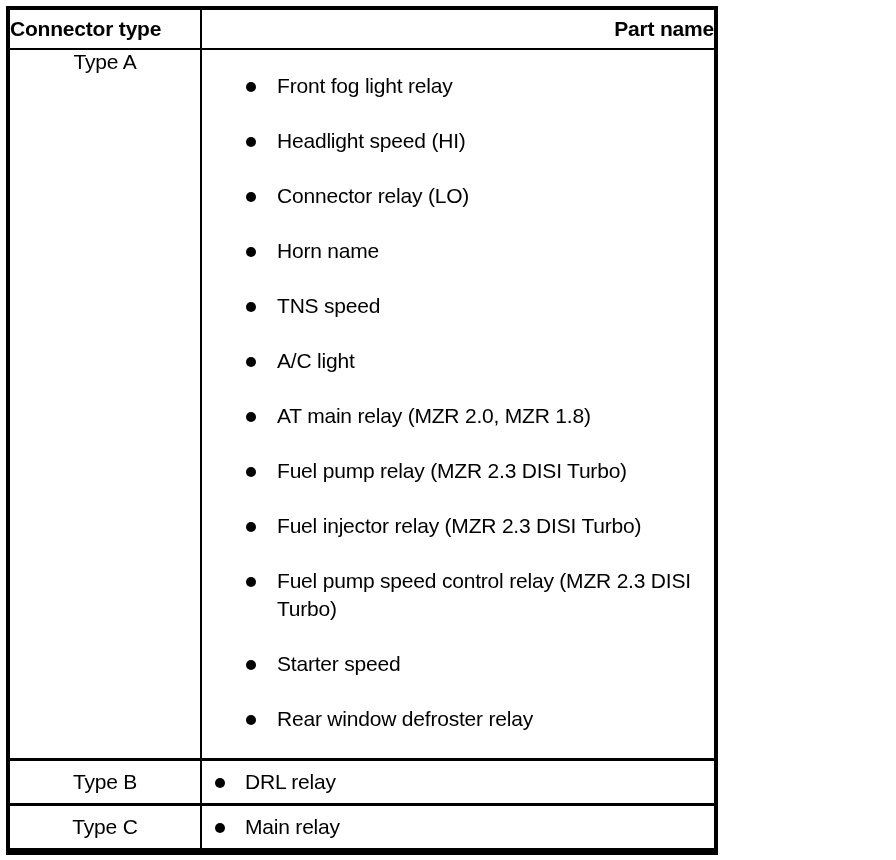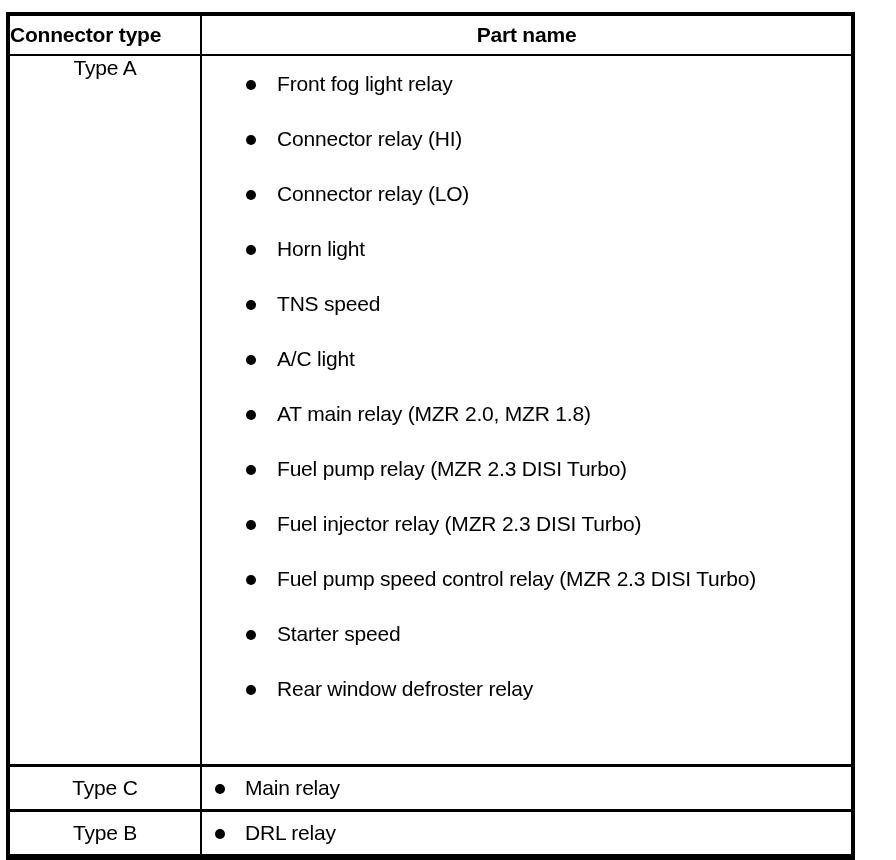--- a/index.html
+++ b/index.html
@@ -11,22 +11,22 @@
     width: 896px;
     height: 860px;
     font-family: "Liberation Sans", sans-serif;
     color: #000000;
     overflow: hidden;
   }
 
   #table-wrap {
     position: absolute;
     left: 6px;
-    top: 12px;
-    width: 849px;
+    top: 6px;
+    width: 712px;
     height: 849px;
     box-sizing: border-box;
     border: 4px solid #000000;
     background: #ffffff;
   }
 
   table.spec-table {
     width: 100%;
     height: 100%;
     border-collapse: collapse;
@@ -45,21 +45,21 @@
     font-weight: bold;
     font-size: 21px;
     letter-spacing: -0.2px;
   }
   th.th-type {
     text-align: left;
     padding-left: 8px;
     border-right: 2px solid #000000;
   }
   th.th-part {
-    text-align: center;
+    text-align: right;
   }
 
   
   tr.body-row > td {
     padding: 0;
     vertical-align: top;
     font-size: 21px;
     letter-spacing: -0.2px;
   }
   td.cell-type {
@@ -78,21 +78,21 @@
   tr.row-c > td { border-bottom: 3px solid #000000; }
   tr.row-d > td { border-bottom: none; }
 
   
   ul.part-list {
     list-style: none;
     margin: 0;
     padding: 0;
   }
   ul.part-list.list-a {
-    padding-top: 14px;
+    padding-top: 22px;
     padding-bottom: 8px;
   }
   ul.part-list.list-single {
     padding: 0;
   }
 
   li.part-item {
     position: relative;
     padding-left: 75px;
     margin: 0;
@@ -124,21 +124,20 @@
     left: 13px;
     top: 15px;
   }
 
   span.item-text {
     display: inline-block;
     max-width: 520px;
   }
   span.item-text.wrap-narrow {
     max-width: 512px;
-    text-align: right;
   }
 
   tr.row-b > td, tr.row-c > td, tr.row-d > td {
     height: 42px;
     vertical-align: middle;
   }
   tr.row-b > td.cell-part,
   tr.row-c > td.cell-part,
   tr.row-d > td.cell-part { vertical-align: middle; }
 </style>
@@ -162,29 +161,29 @@
       <tr class="body-row row-a">
         <td class="cell-type">Type A</td>
         <td class="cell-part">
           <ul class="part-list list-a">
             <li class="part-item">
               <span class="bullet-dot"></span>
               <span class="item-text">Front fog light relay</span>
             </li>
             <li class="part-item">
               <span class="bullet-dot"></span>
-              <span class="item-text">Connector relay (HI)</span>
+              <span class="item-text">Headlight speed (HI)</span>
             </li>
             <li class="part-item">
               <span class="bullet-dot"></span>
               <span class="item-text">Connector relay (LO)</span>
             </li>
             <li class="part-item">
               <span class="bullet-dot"></span>
-              <span class="item-text">Horn light</span>
+              <span class="item-text">Horn name</span>
             </li>
             <li class="part-item">
               <span class="bullet-dot"></span>
               <span class="item-text">TNS speed</span>
             </li>
             <li class="part-item">
               <span class="bullet-dot"></span>
               <span class="item-text">A/C light</span>
             </li>
             <li class="part-item">
@@ -203,45 +202,45 @@
               <span class="bullet-dot"></span>
               <span class="item-text wrap-narrow">Fuel pump speed control relay (MZR 2.3 DISI Turbo)</span>
             </li>
             <li class="part-item">
               <span class="bullet-dot"></span>
               <span class="item-text">Starter speed</span>
             </li>
             <li class="part-item">
               <span class="bullet-dot"></span>
               <span class="item-text">Rear window defroster relay</span>
+            </li>
+          </ul>
+        </td>
+      </tr>
+
+      <tr class="body-row row-b">
+        <td class="cell-type">Type B</td>
+        <td class="cell-part">
+          <ul class="part-list list-single">
+            <li class="part-item">
+              <span class="bullet-dot"></span>
+              <span class="item-text">DRL relay</span>
             </li>
           </ul>
         </td>
       </tr>
 
       <tr class="body-row row-c">
         <td class="cell-type">Type C</td>
         <td class="cell-part">
           <ul class="part-list list-single">
             <li class="part-item">
               <span class="bullet-dot"></span>
               <span class="item-text">Main relay</span>
             </li>
           </ul>
         </td>
       </tr>
 
-      <tr class="body-row row-b">
-        <td class="cell-type">Type B</td>
-        <td class="cell-part">
-          <ul class="part-list list-single">
-            <li class="part-item">
-              <span class="bullet-dot"></span>
-              <span class="item-text">DRL relay</span>
-            </li>
-          </ul>
-        </td>
-      </tr>
-
 
     </tbody>
   </table>
 </div>
 
 </body></html>

